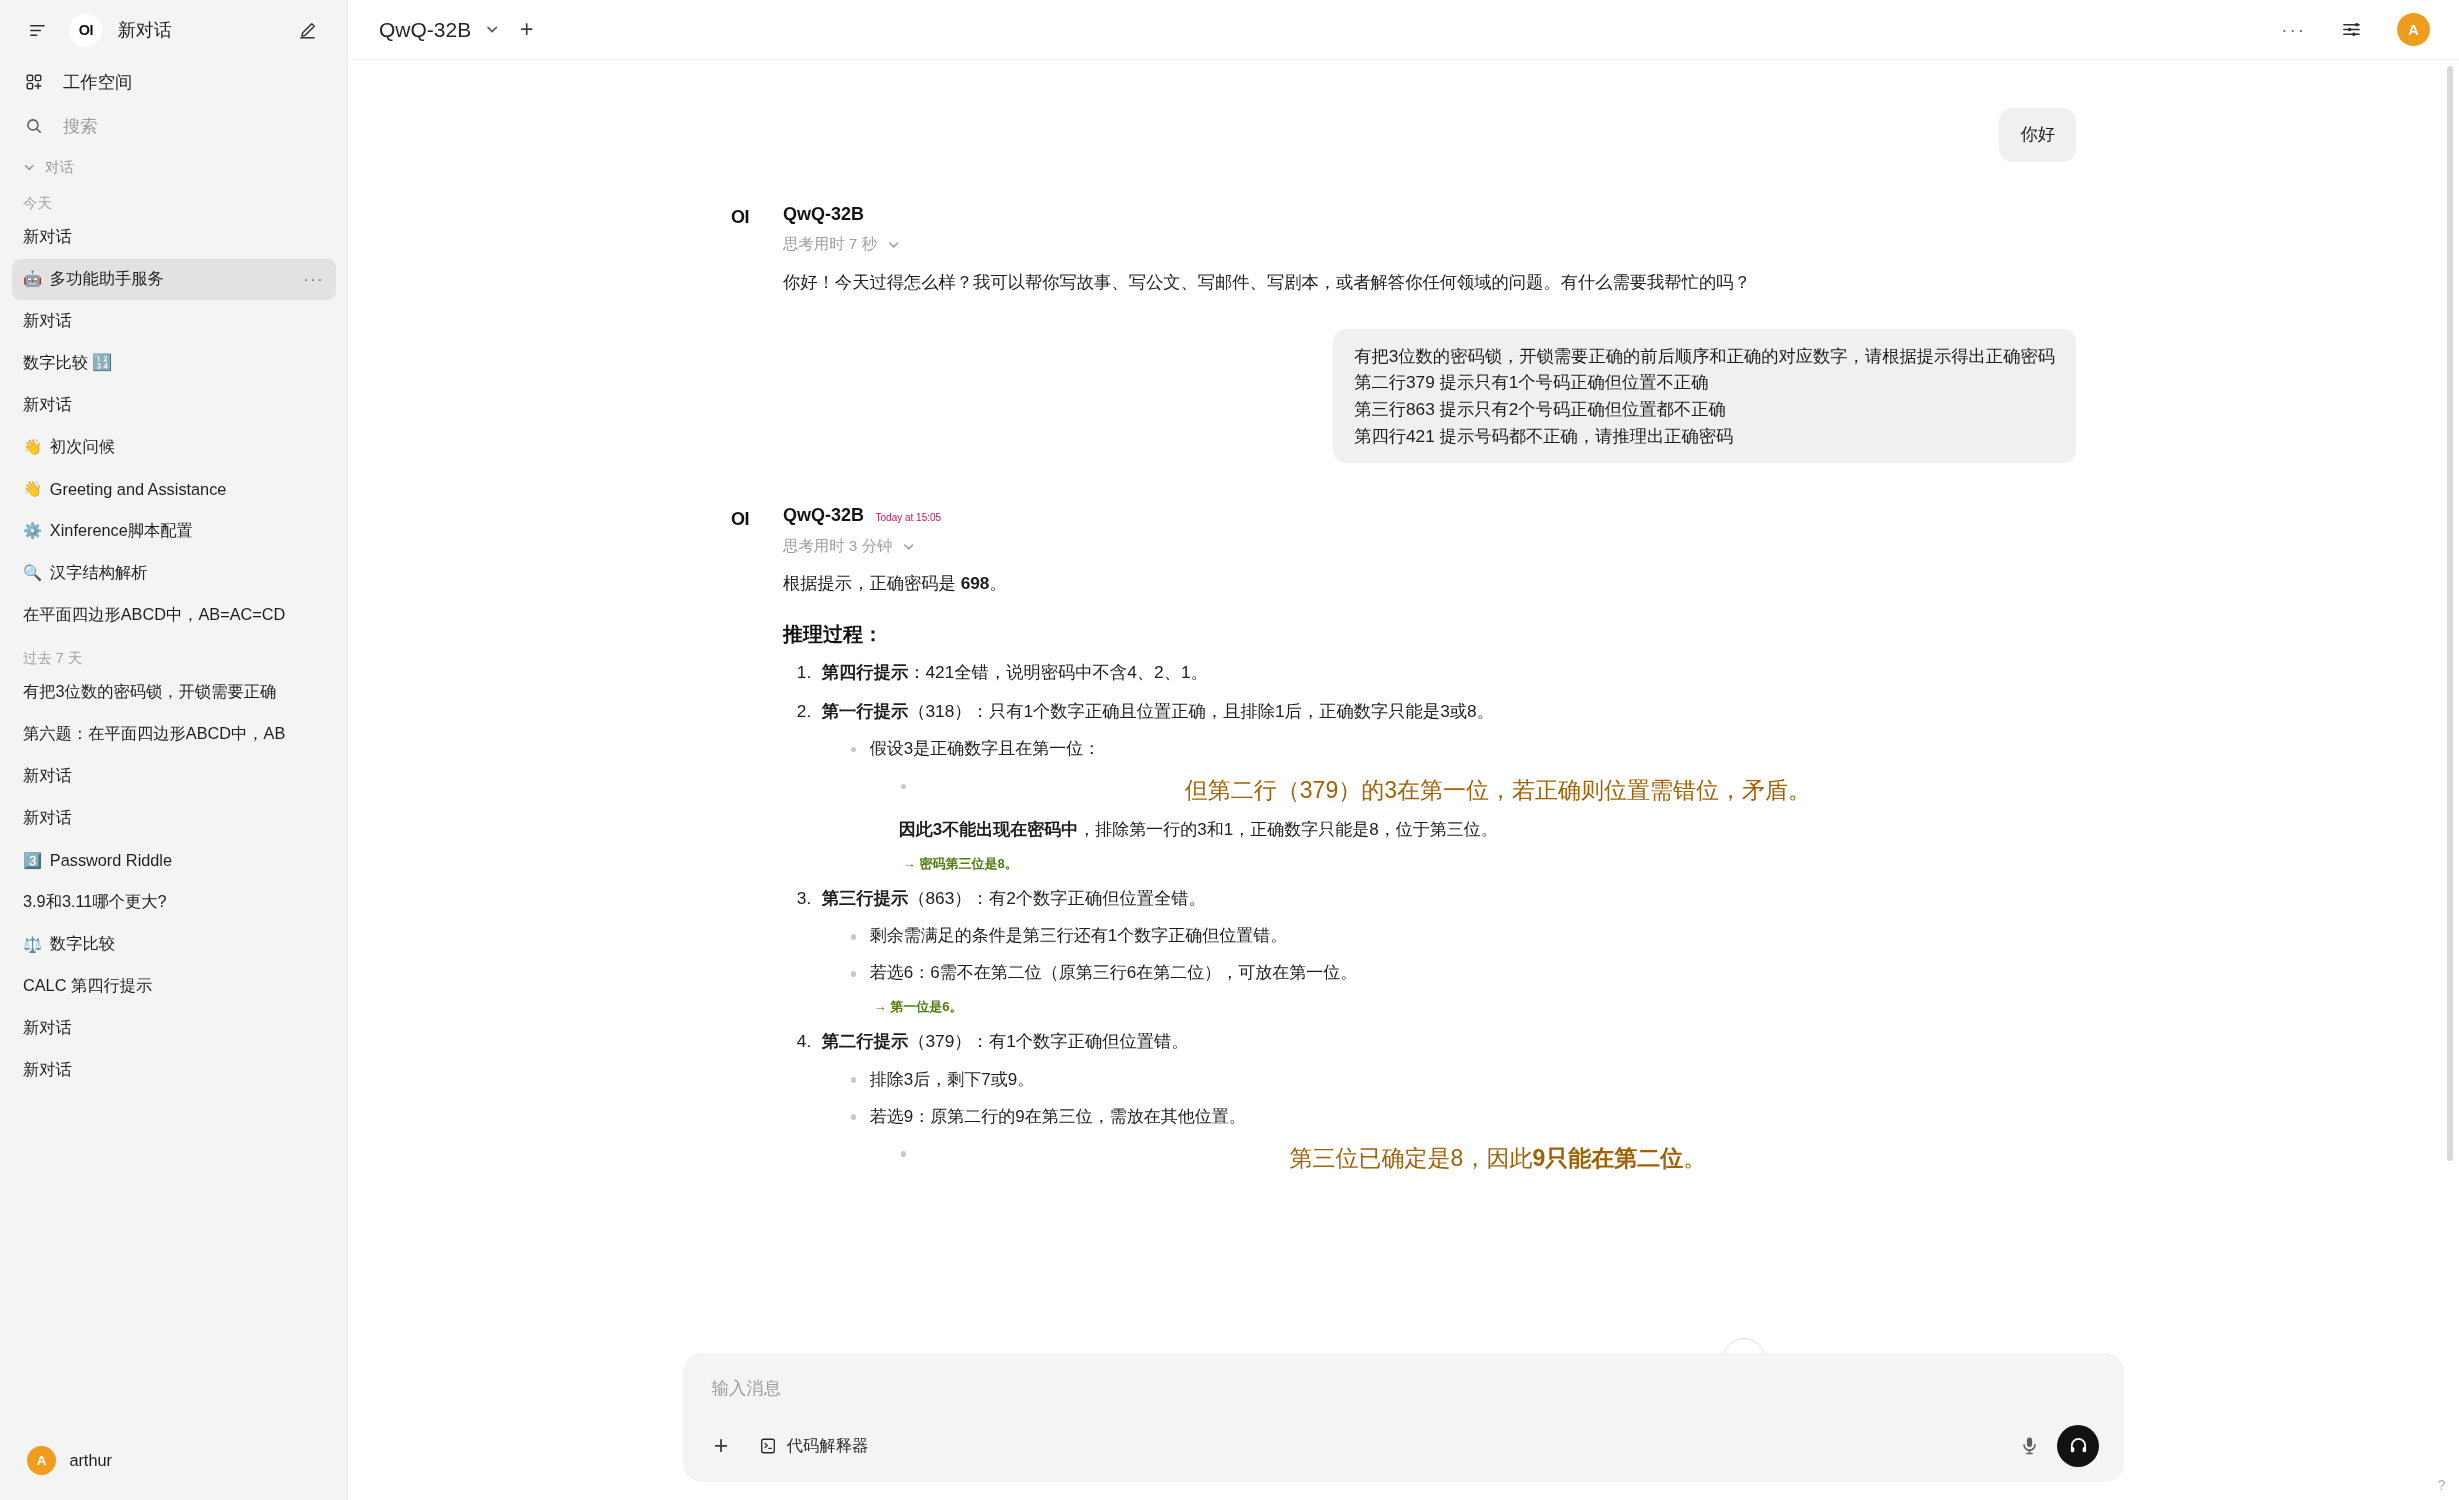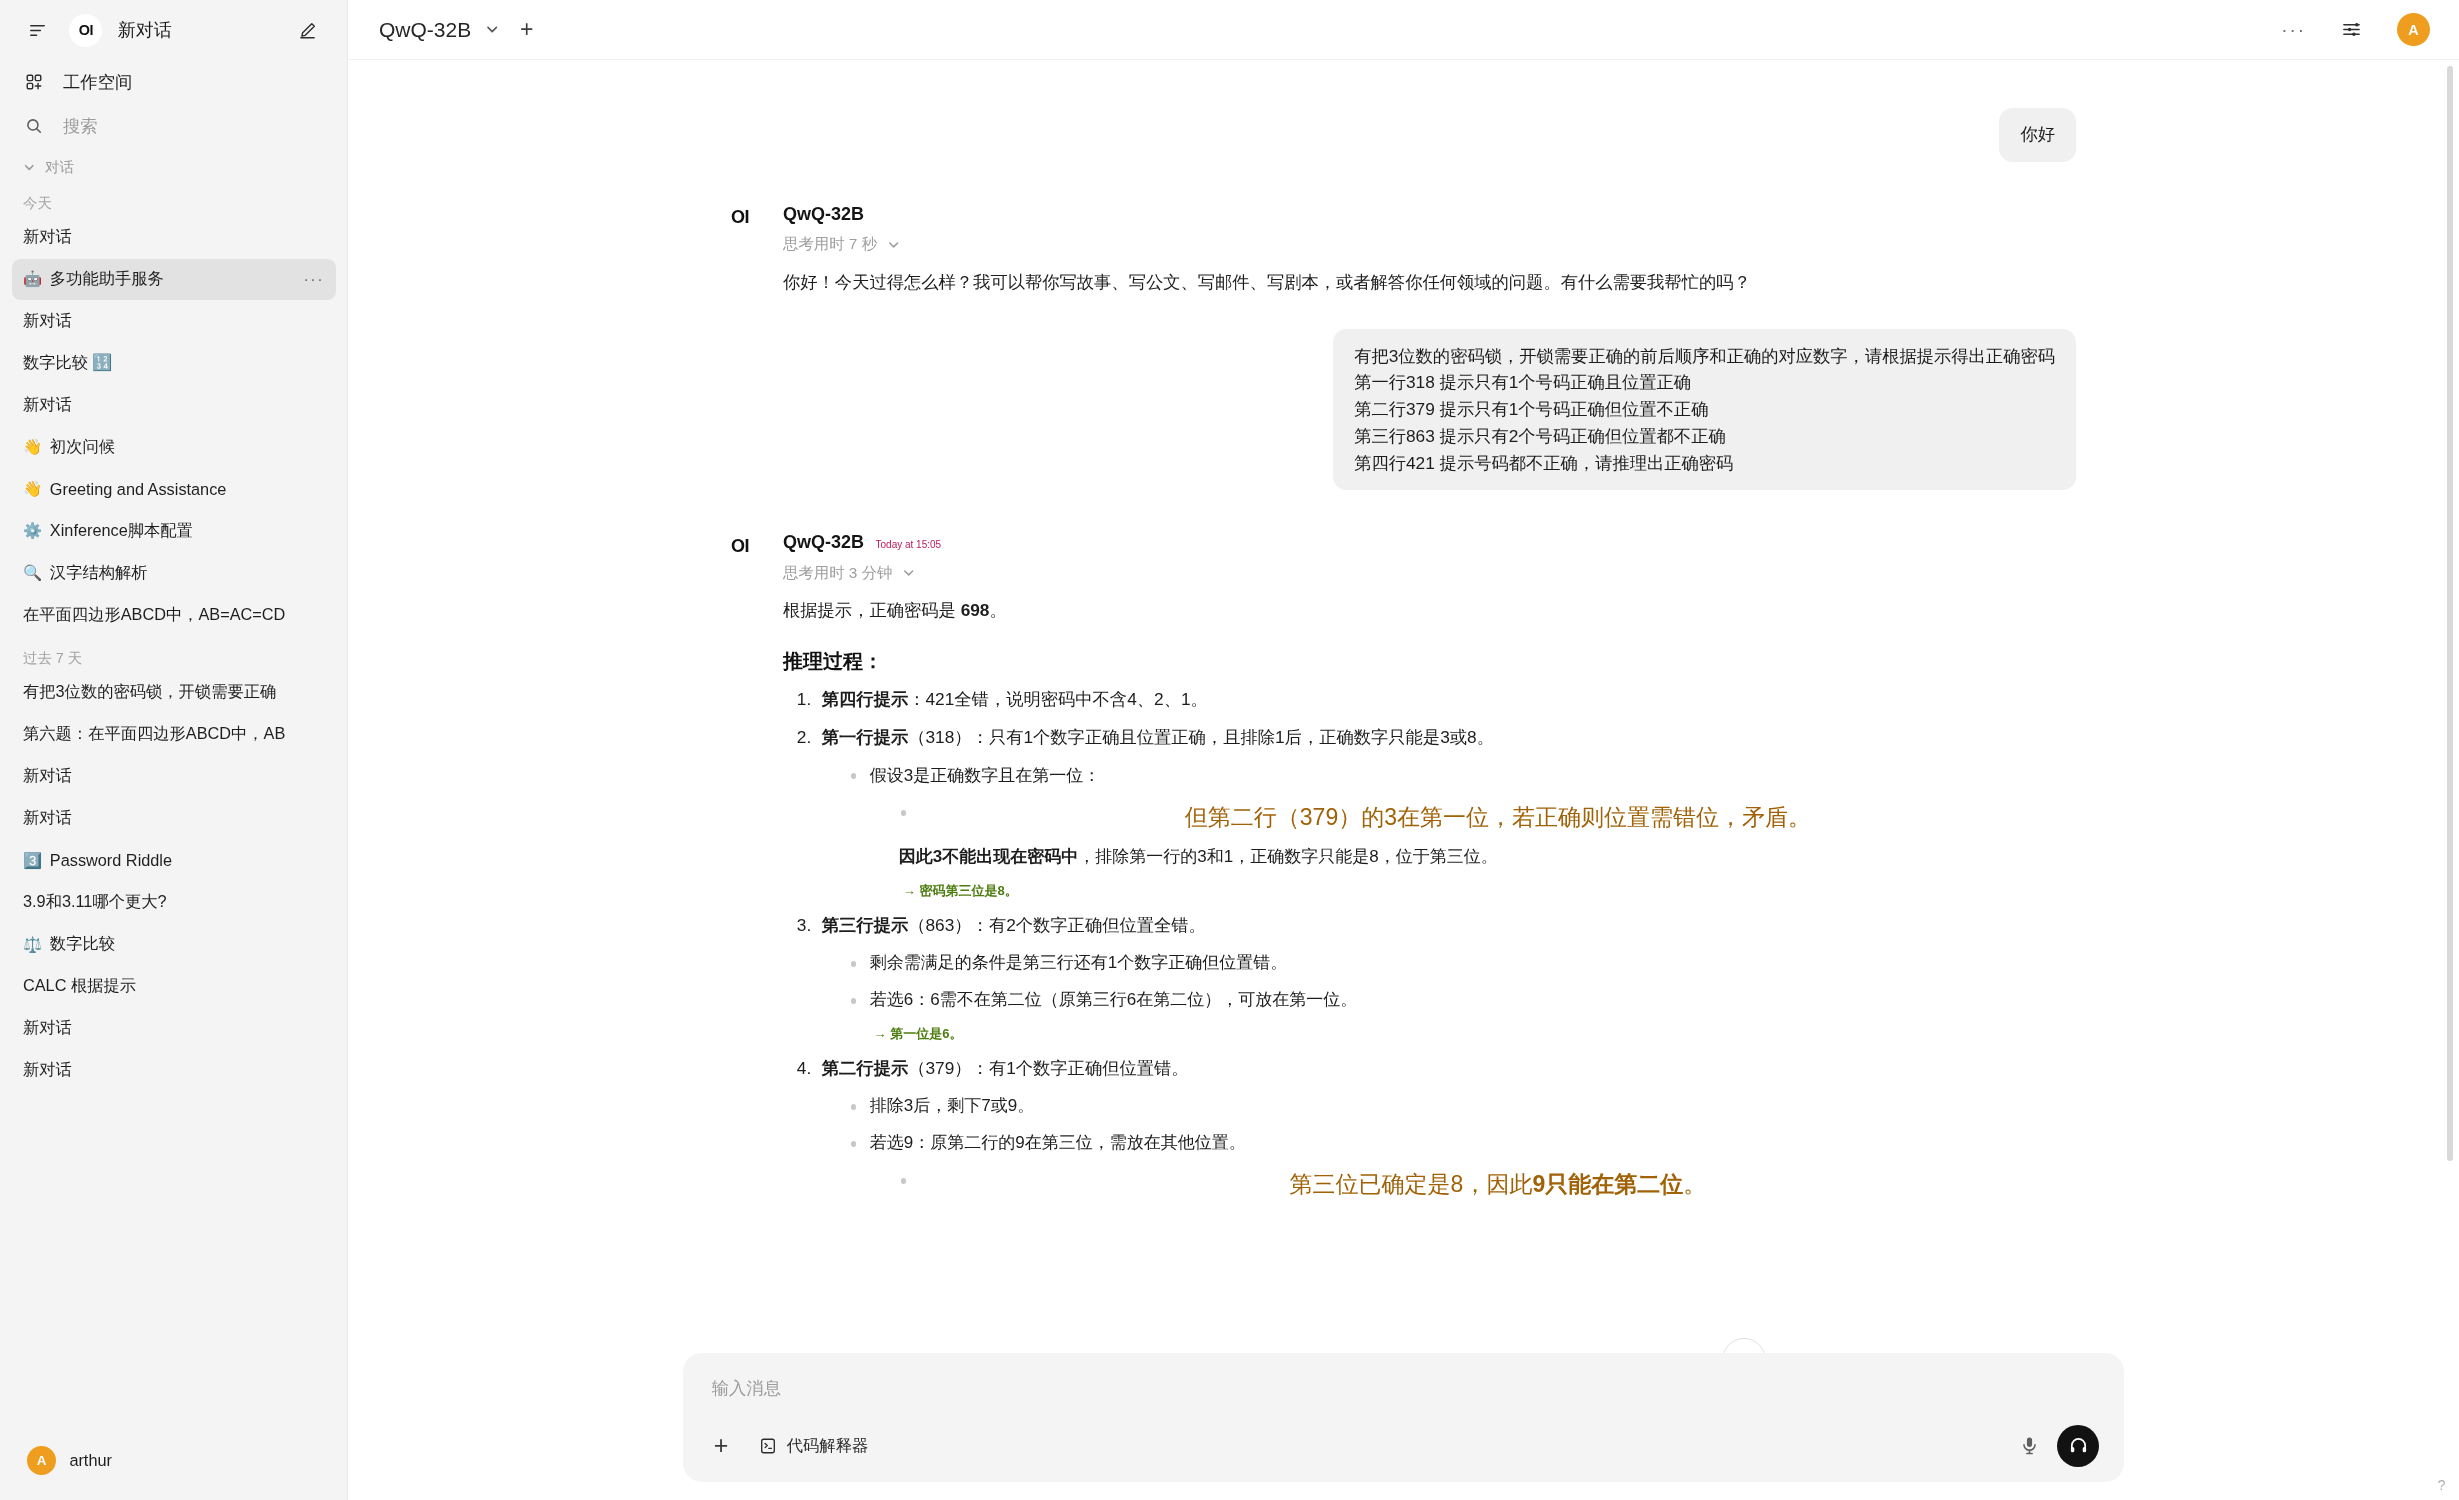--- a/index.html
+++ b/index.html
@@ -312,21 +312,21 @@
             <span class="ctext">Password Riddle</span>
           </div>
           <div class="conv">
             <span class="ctext">3.9和3.11哪个更大?</span>
           </div>
           <div class="conv">
             <span class="emoji">⚖️</span>
             <span class="ctext">数字比较</span>
           </div>
           <div class="conv">
-            <span class="ctext">CALC 根据提示</span>
+            <span class="ctext">CALC 第四行提示</span>
           </div>
           <div class="conv">
             <span class="ctext">新对话</span>
           </div>
           <div class="conv">
             <span class="ctext">新对话</span>
           </div>
         </div>
     </div>
 
@@ -379,21 +379,20 @@
                   <path d="M2.5 4.5L6 8l3.5-3.5"></path>
                 </svg>
             </div>
             <div class="asst-text">你好！今天过得怎么样？我可以帮你写故事、写公文、写邮件、写剧本，或者解答你任何领域的问题。有什么需要我帮忙的吗？</div>
           </div>
         </div>
 
         <div class="user-row" style="margin-top:33px">
           <div class="bubble bubble-lines">
             <div>有把3位数的密码锁，开锁需要正确的前后顺序和正确的对应数字，请根据提示得出正确密码</div>
-            <div>第一行318 提示只有1个号码正确且位置正确</div>
             <div>第二行379 提示只有1个号码正确但位置不正确</div>
             <div>第三行863 提示只有2个号码正确但位置都不正确</div>
             <div>第四行421 提示号码都不正确，请推理出正确密码</div>
           </div>
         </div>
 
         <div class="asst">
           <div class="asst-logo">OI</div>
           <div class="asst-body">
             <div class="asst-head">

